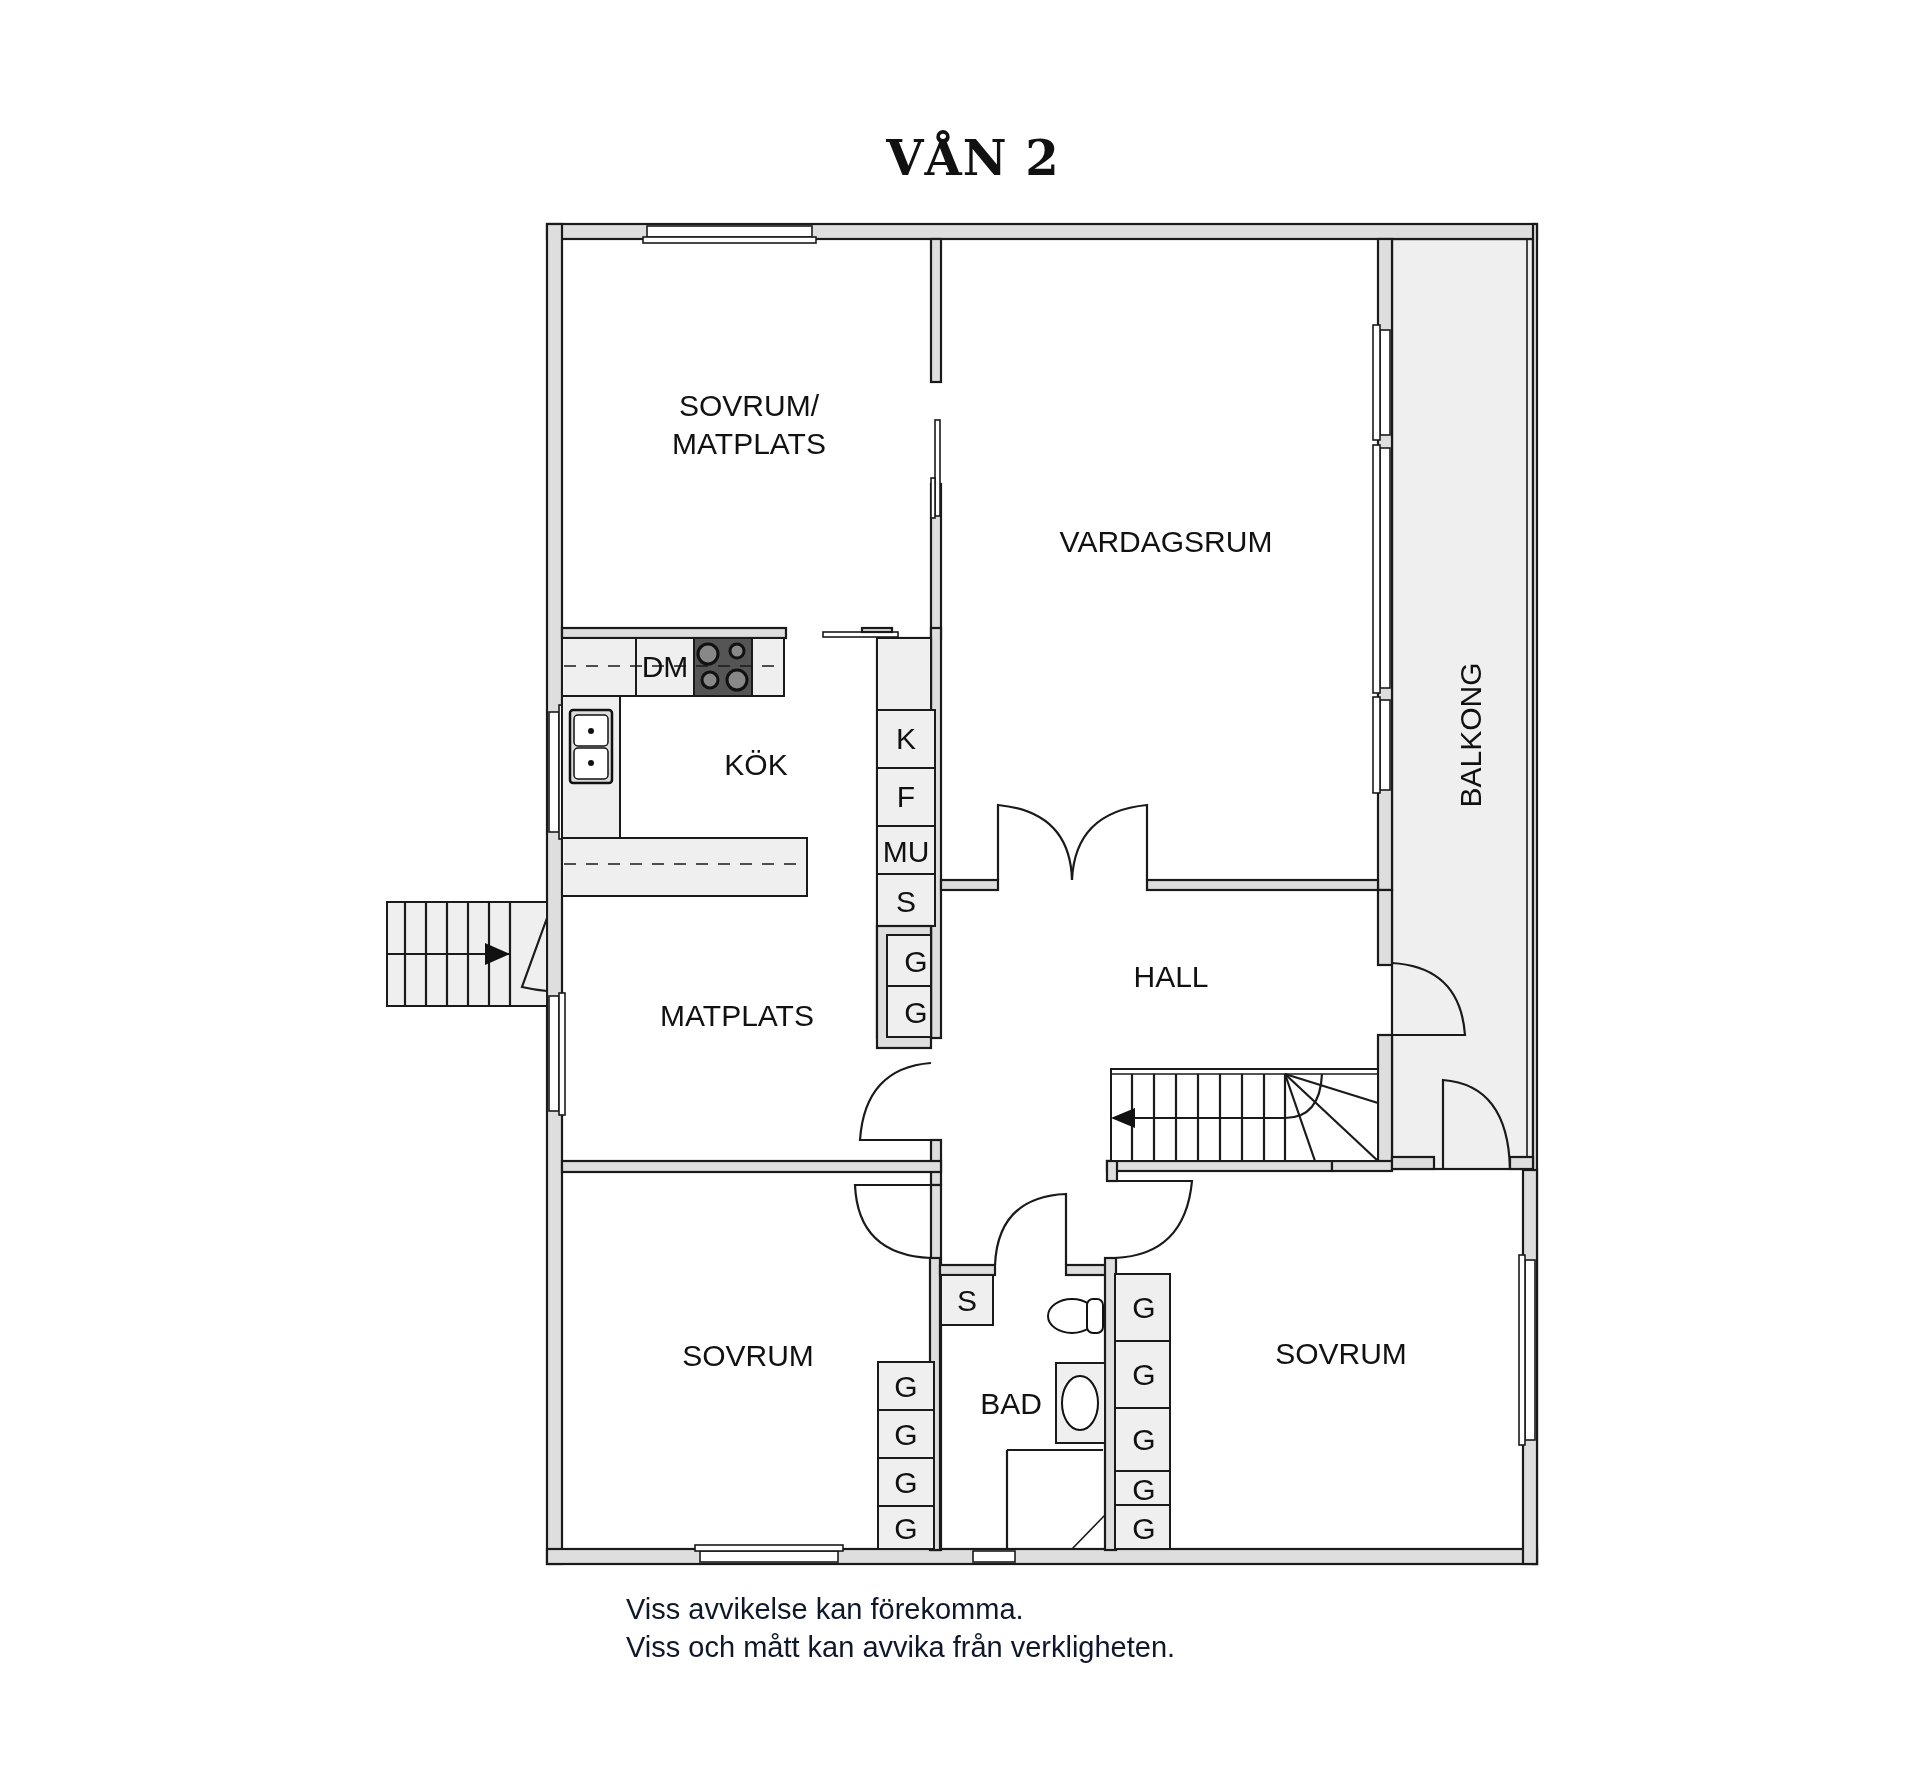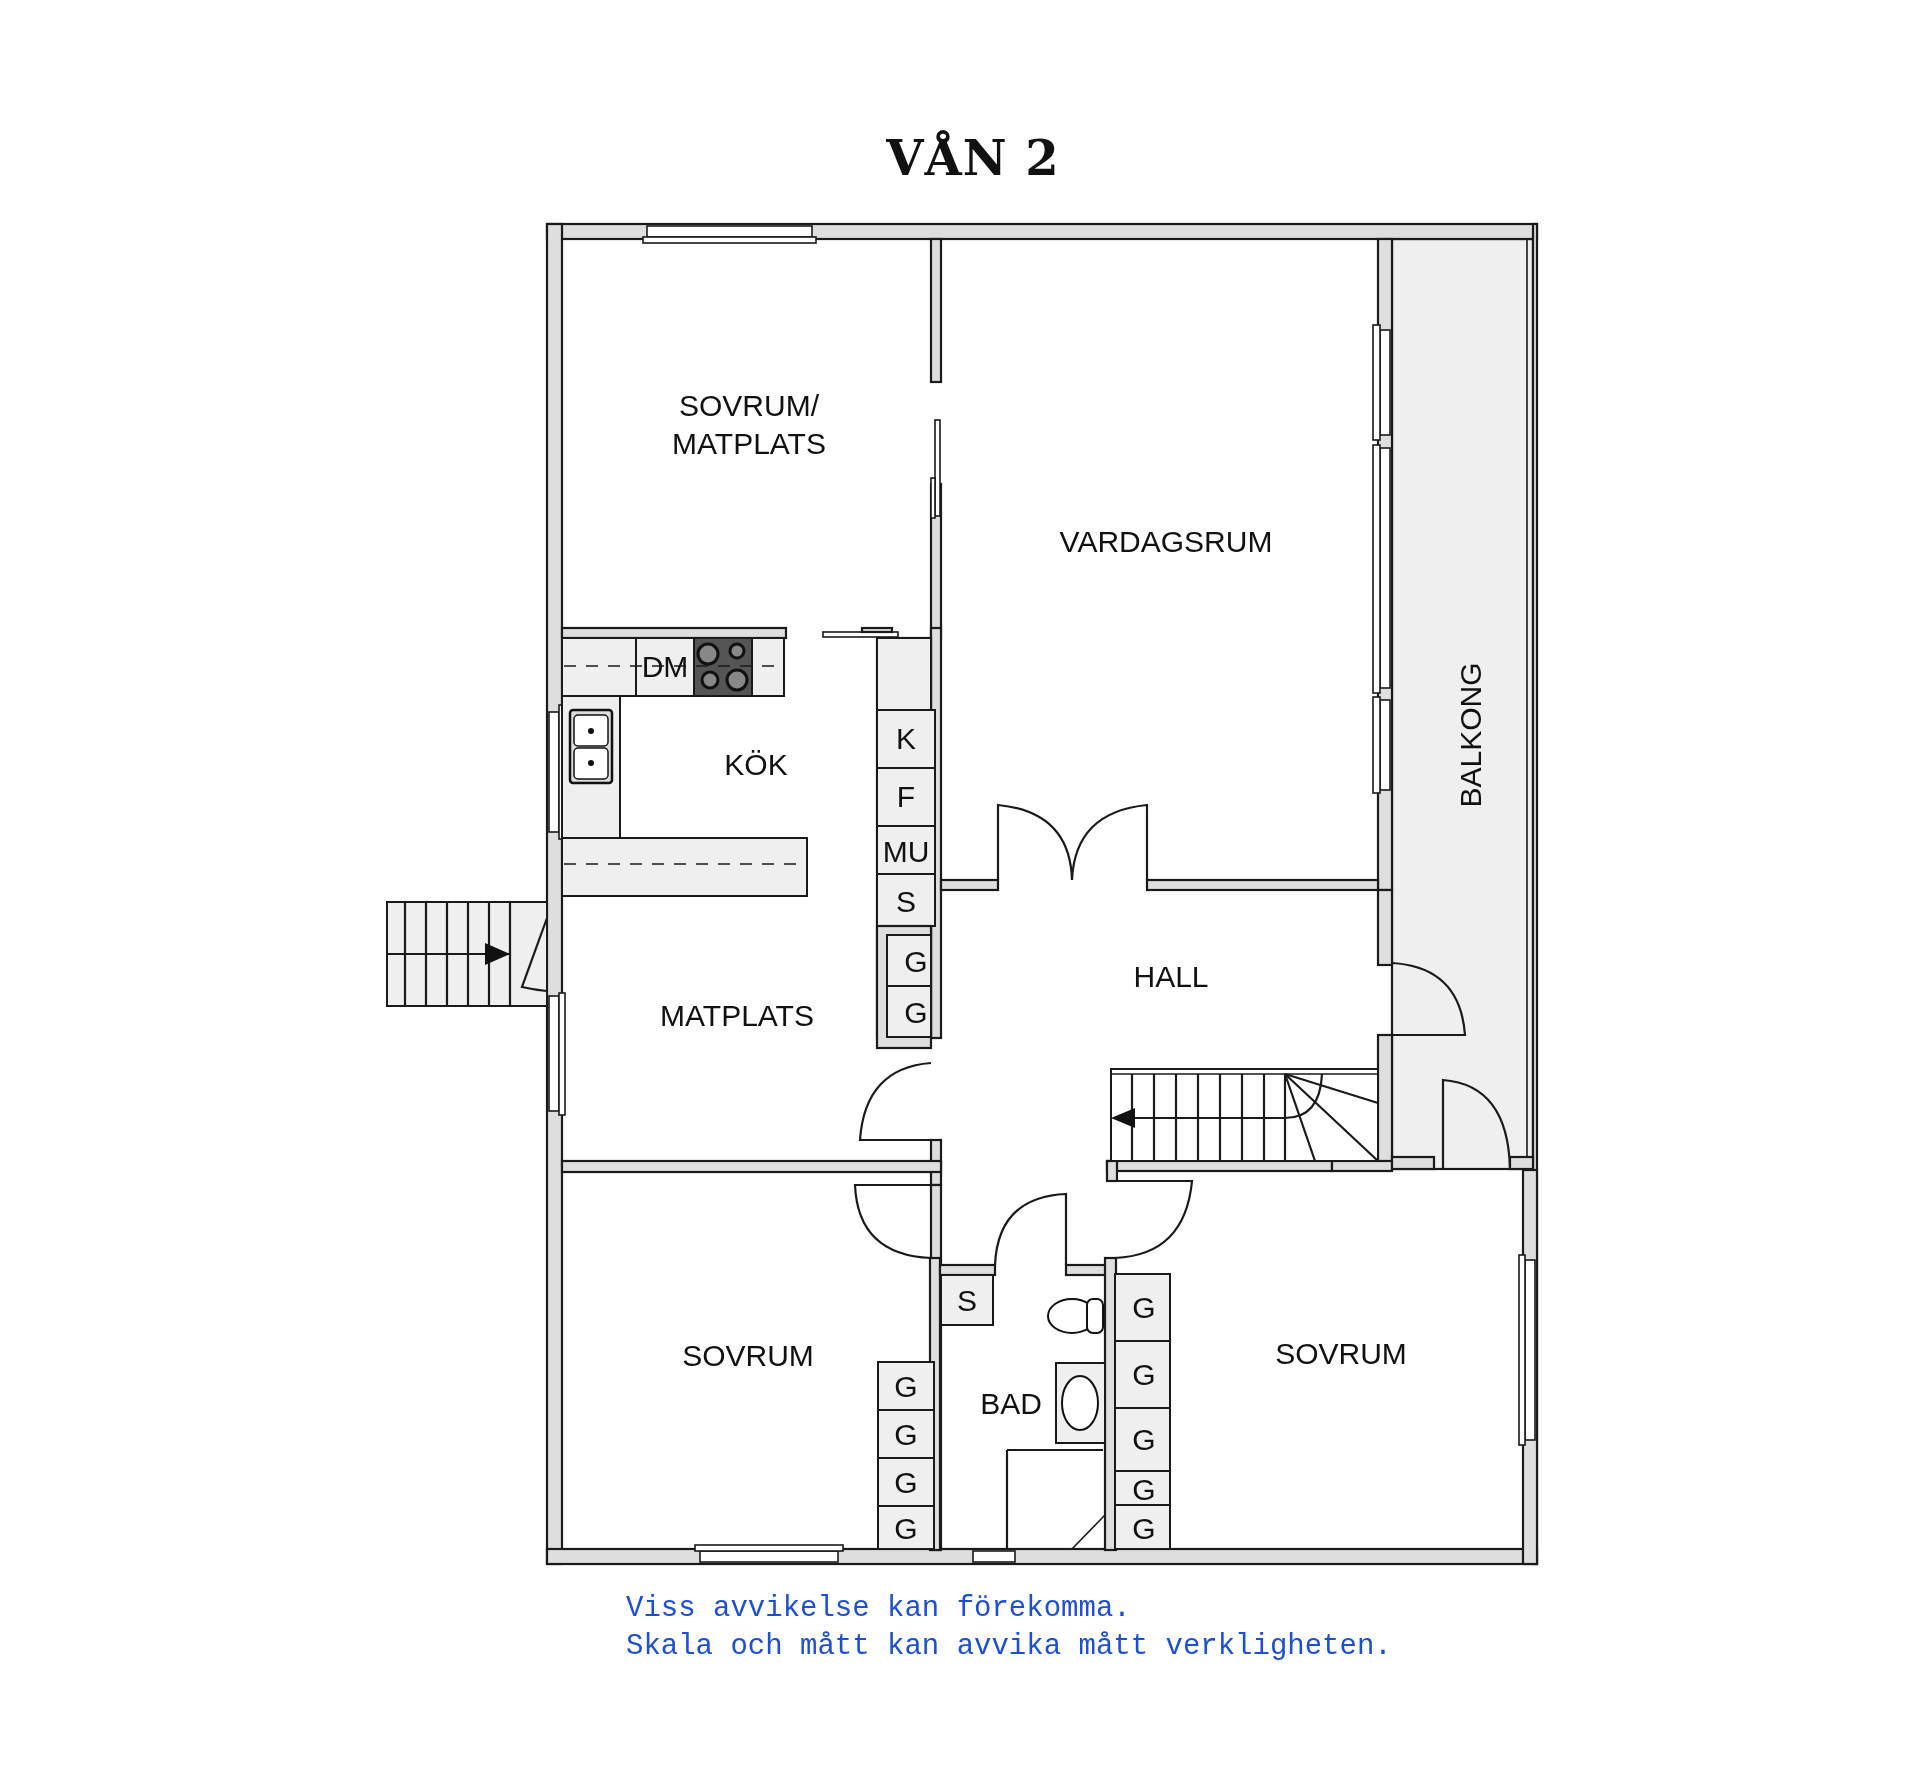--- a/index.html
+++ b/index.html
@@ -13,22 +13,22 @@
   .wall { fill: #dedede; stroke: #1a1a1a; stroke-width: 2.2; }
   .line { stroke: #1a1a1a; stroke-width: 2.2; fill: none; }
   .thin { stroke: #1a1a1a; stroke-width: 1.6; fill: none; }
   .counter { fill: #efefef; stroke: #1a1a1a; stroke-width: 2; }
   .balcony { fill: #efefef; stroke: #1a1a1a; stroke-width: 2.2; }
   .win { fill: #ffffff; stroke: #1a1a1a; stroke-width: 1.6; }
   .dash { stroke: #1a1a1a; stroke-width: 1.6; stroke-dasharray: 12 10; fill: none; }
   .lbl-sm { font-family: "Liberation Sans", "DejaVu Sans", sans-serif; font-size: 30px; fill: #111; text-anchor: middle; }
   .note {
     position: absolute; left: 626px; top: 1590px;
-    font-family: Liberation Mono, monospace; font-size: 29px;
-    color: #1d4ed8; line-height: 38px;
+    font-family: Liberation Sans, sans-serif; font-size: 29px;
+    color: #0f172a; line-height: 38px;
   }
 </style>
 </head>
 <body>
 
 <div class="title">VÅN 2</div>
 
 <svg class="plan" width="1920" height="1787" viewBox="0 0 1920 1787">
 
   <rect class="balcony" x="1392" y="239" width="141" height="930"></rect>
@@ -244,14 +244,14 @@
   <text class="lbl-sm" x="737" y="1026">MATPLATS</text>
   <text class="lbl-sm" x="1171" y="987">HALL</text>
   <text class="lbl-sm" x="0" y="0" transform="translate(1481 735) rotate(-90)">BALKONG</text>
   <text class="lbl-sm" x="748" y="1366">SOVRUM</text>
   <text class="lbl-sm" x="1011" y="1414">BAD</text>
   <text class="lbl-sm" x="1341" y="1364">SOVRUM</text>
 </svg>
 
 <div class="note">
   <div>Viss avvikelse kan förekomma.</div>
-  <div>Skala och mått kan avvika mått verkligheten.</div>
+  <div>Viss och mått kan avvika från verkligheten.</div>
 </div>
 
 </body></html>

